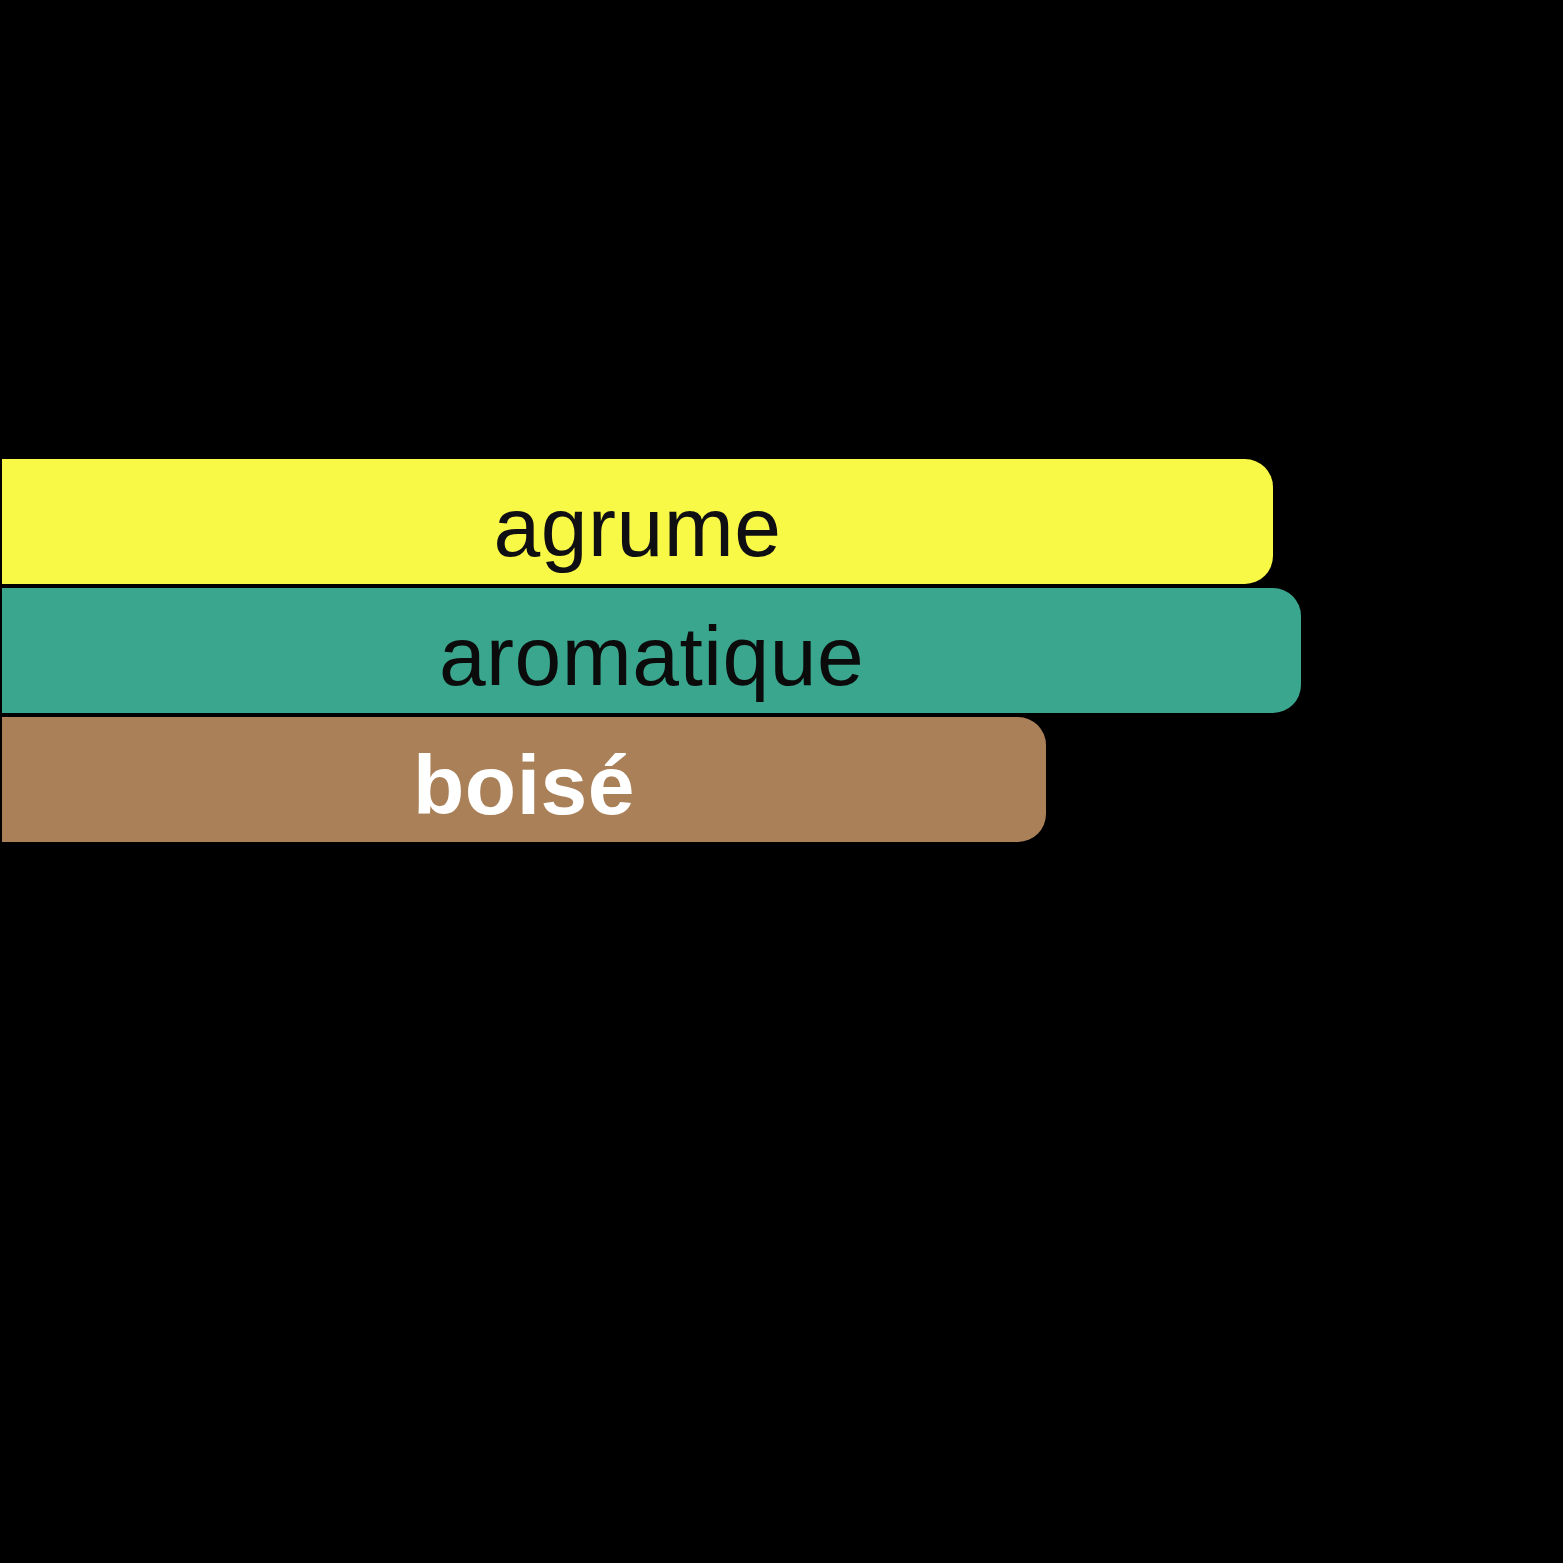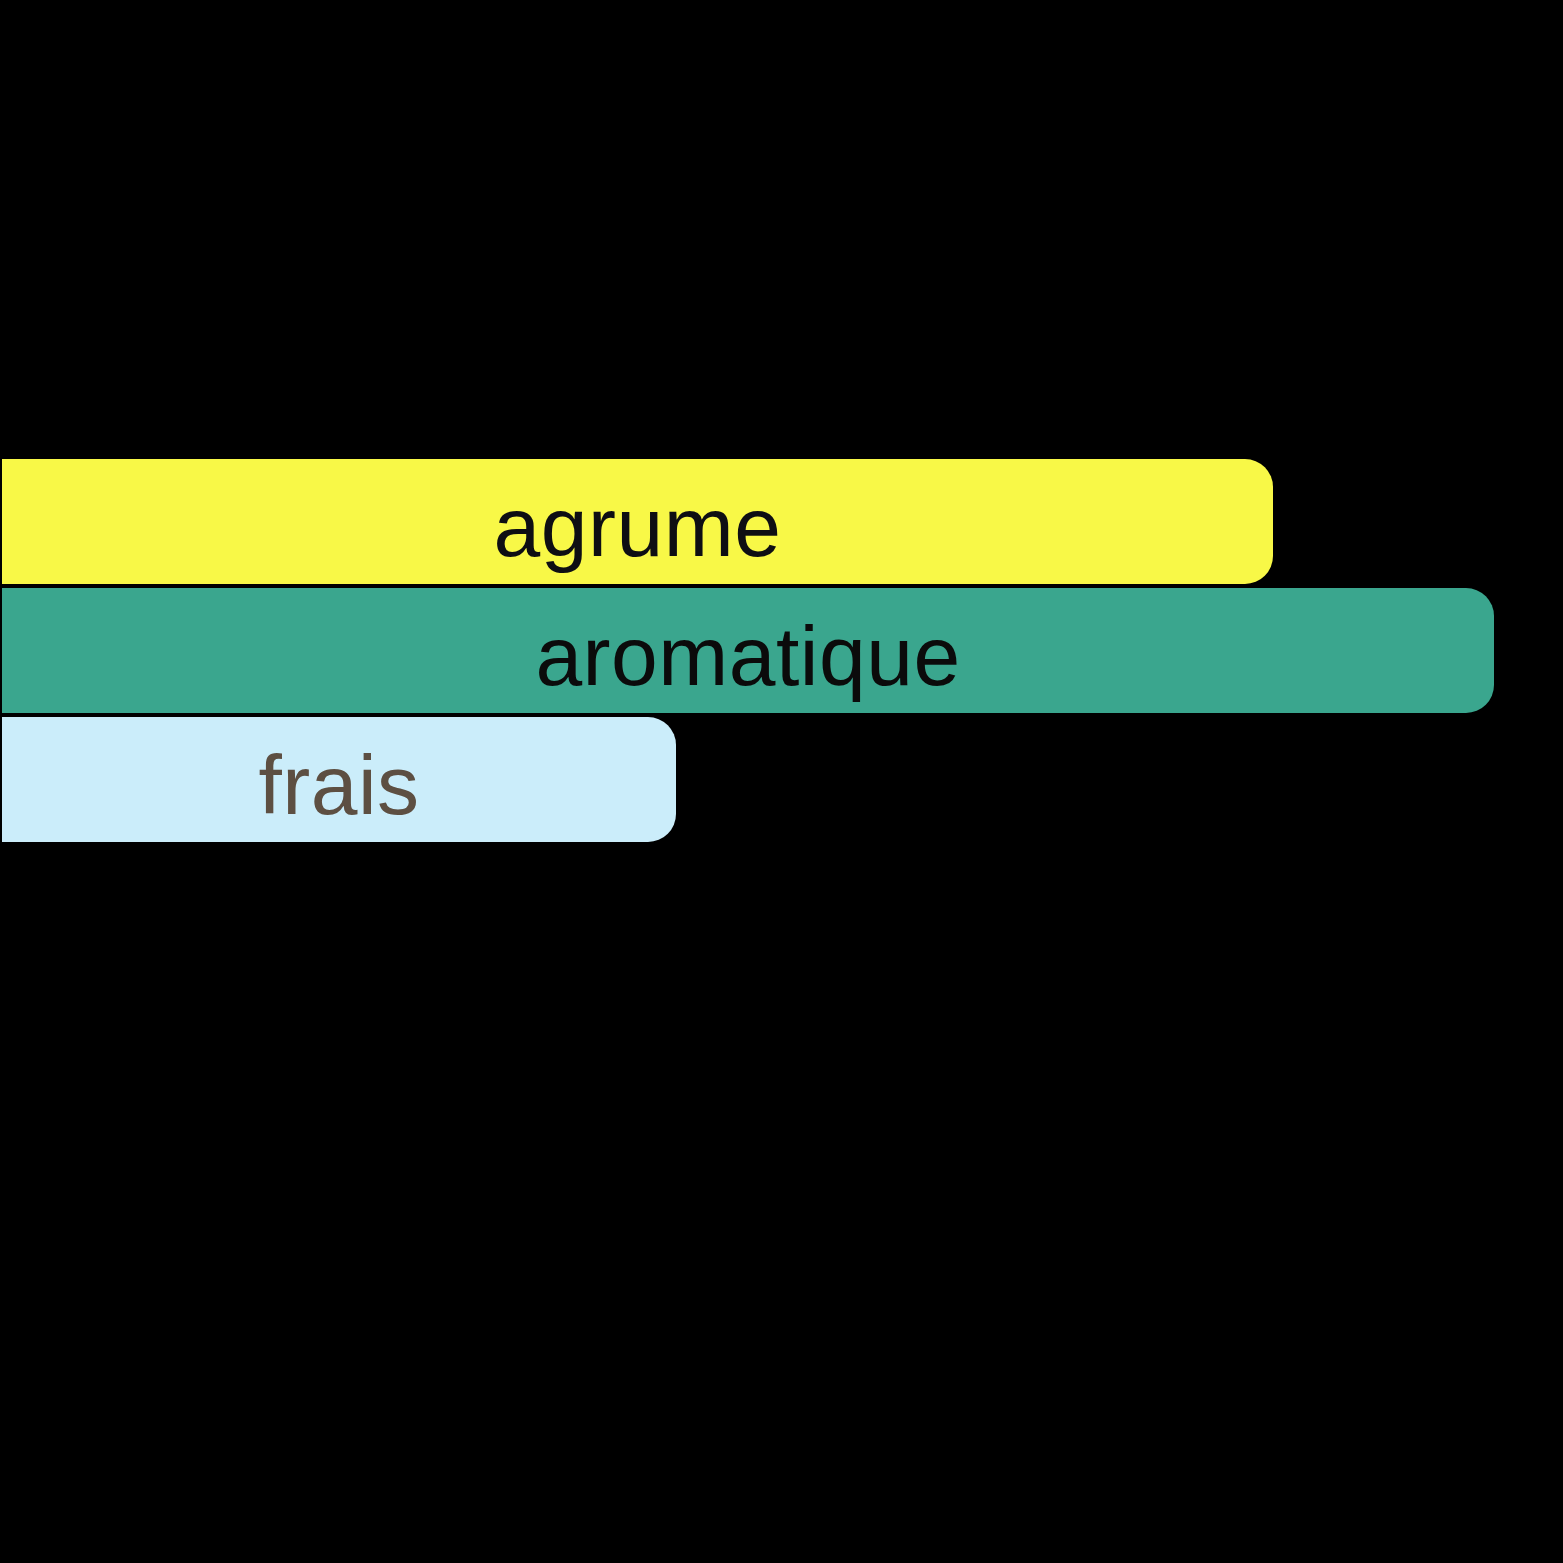--- a/index.html
+++ b/index.html
@@ -44,24 +44,24 @@
 </head>
 <body style="background: rgb(0, 0, 0);">
 
 <div class="stage">
   <div class="accords-chart">
 
     <div class="accord-bar" style="width: 1271px; background: rgb(248, 248, 71);">
       <span class="accord-label" style="color: rgb(14, 14, 19); font-weight: 400;">agrume</span>
     </div>
 
-    <div class="accord-bar" style="width: 1492px; background: rgb(58, 166, 142);">
+    <div class="accord-bar" style="width: 1299px; background: rgb(58, 166, 142);">
       <span class="accord-label" style="color: rgb(11, 11, 11); font-weight: 400;">aromatique</span>
     </div>
 
 
+    <div class="accord-bar" style="width: 1044px; background: rgb(170, 128, 88);">
+      <span class="accord-label" style="color: rgb(255, 255, 255); font-weight: 700;">boisé</span>
+    </div>
 
-    <div class="accord-bar" style="width: 674px; background: rgb(203, 237, 250);">
-      <span class="accord-label" style="color: rgb(93, 79, 66); font-weight: 400;">frais</span>
-    </div>
 
   </div>
 </div>
 
 </body></html>

